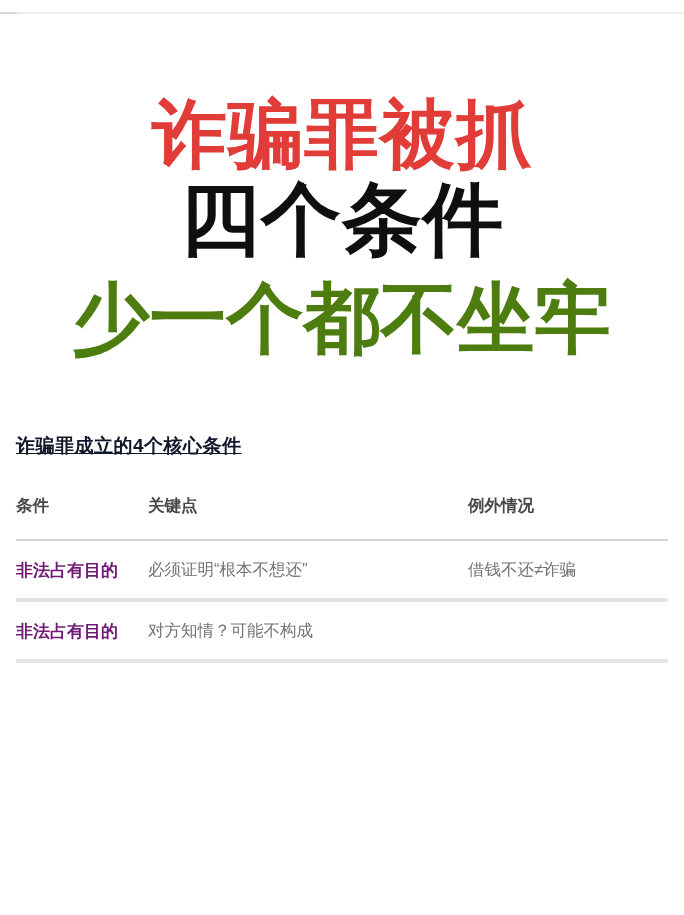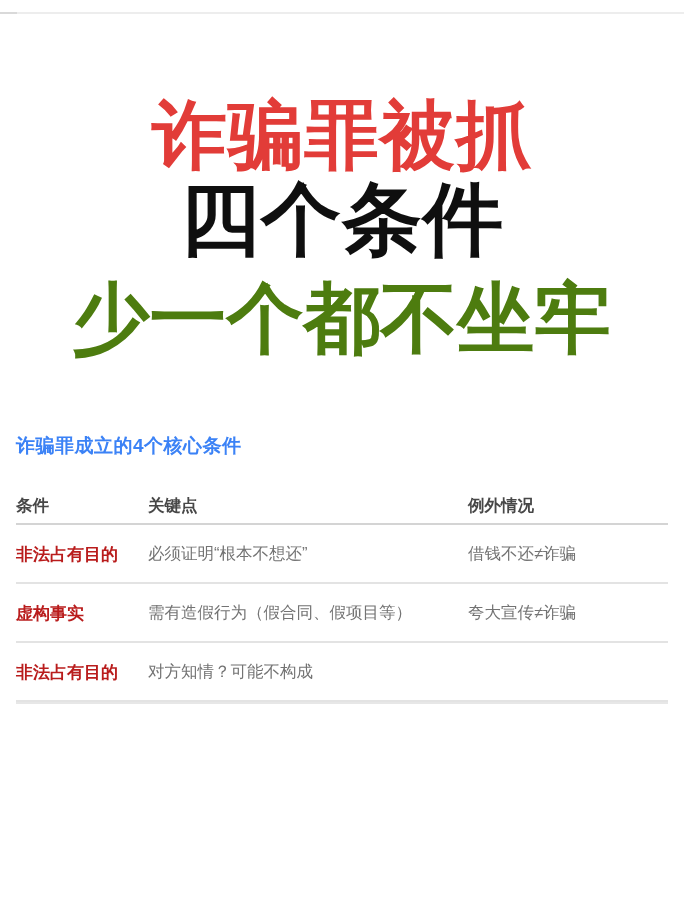--- a/index.html
+++ b/index.html
@@ -29,20 +29,21 @@
     padding-top: 92px;
     text-align: center;
     line-height: 1;
   }
   .hero-red {
     font-size: 75px;
     font-weight: bold;
     color: #e23c38;
     letter-spacing: 1px;
     line-height: 1.15;
+    font-family: Liberation Serif, serif;
   }
   .hero-black-1 {
     font-size: 80px;
     font-weight: bold;
     color: #0f0f0f;
     letter-spacing: 1px;
     line-height: 1.05;
   }
   .hero-black-2 {
     margin-top: 16px;
@@ -52,48 +53,49 @@
     line-height: 1.05;
   }
   
   .content {
     padding: 0 16px;
   }
   .section-heading {
     margin: 74px 0 0 0;
     font-size: 19px;
     font-weight: bold;
-    color: #3b82f6;
+    color: #0f172a;
     letter-spacing: 0.5px;
+    text-decoration: underline;
   }
   .table {
     margin-top: 36px;
     width: 100%;
   }
   .trow {
     display: grid;
     grid-template-columns: 132px 320px 1fr;
     align-items: start;
     padding: 18px 0 16px 0;
     white-space: nowrap;
   }
   .thead {
-    padding: 0 0 6px 0;
+    padding: 0 0 22px 0;
     font-family: Liberation Mono, monospace;
   }
   .thead .cell {
     font-weight: bold;
     color: #474747;
     font-size: 16.5px;
   }
   .divider { height: 0; border-top: 2px solid #e3e3e3; }
   .divider.strong { border-top-color: #d4d4d4; }
   .divider.bottom { border-top-color: #e7e7e7; }
   .cell { font-size: 16.5px; color: #737373; }
-  .cell.c1 { font-weight: bold; color: #b91c1c; font-size: 17px; }
+  .cell.c1 { font-weight: bold; color: #701a75; font-size: 17px; }
 </style>
 </head>
 <body>
 
 <div class="page">
 
   <div class="top-line"></div>
   <div class="top-line-left"></div>
 
   <div class="hero">
@@ -116,25 +118,20 @@
       <div class="divider strong"></div>
 
       <div class="trow">
         <div class="cell c1">非法占有目的</div>
         <div class="cell c2">必须证明“根本不想还”</div>
         <div class="cell c3">借钱不还≠诈骗</div>
       </div>
 
       <div class="divider"></div>
 
-      <div class="trow">
-        <div class="cell c1">虚构事实</div>
-        <div class="cell c2">需有造假行为（假合同、假项目等）</div>
-        <div class="cell c3">夸大宣传≠诈骗</div>
-      </div>
 
       <div class="divider"></div>
 
       <div class="trow">
         <div class="cell c1">非法占有目的</div>
         <div class="cell c3">对方知情？可能不构成</div>
       </div>
 
       <div class="divider"></div>
 

